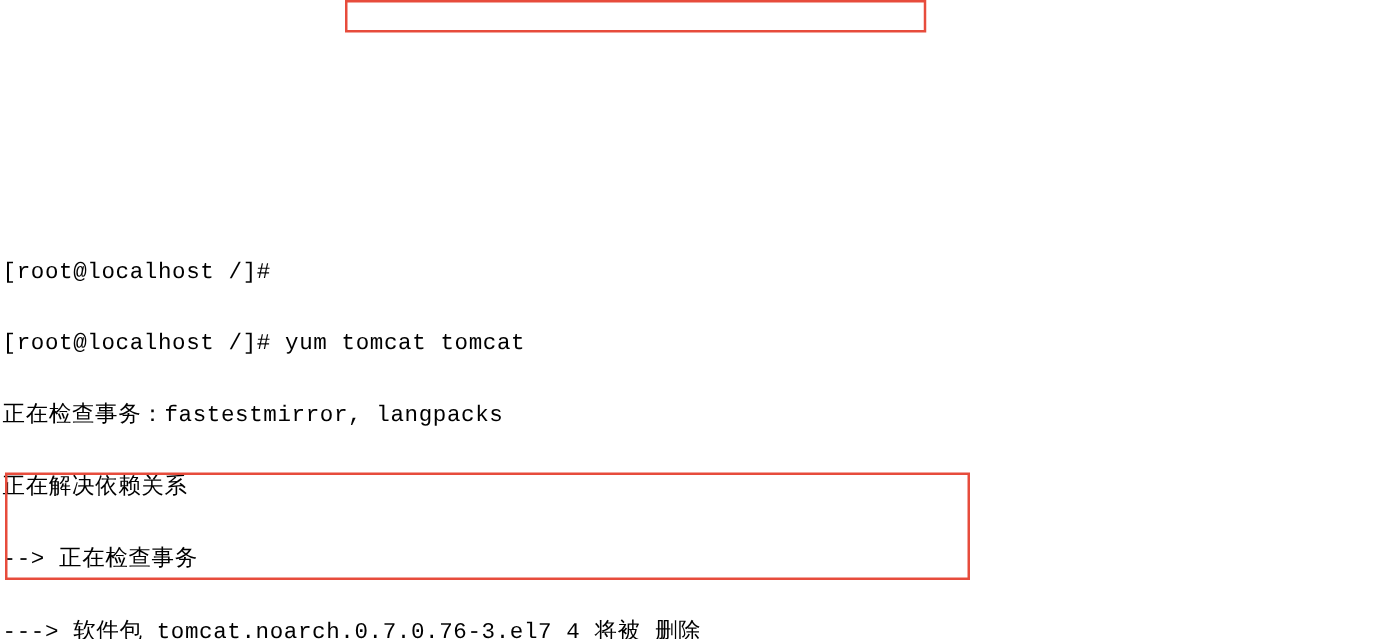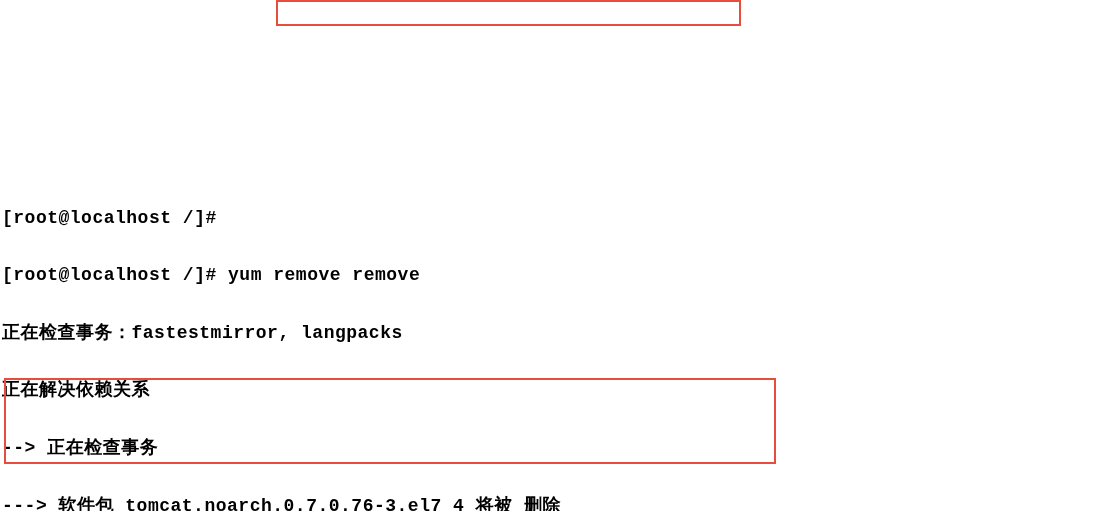--- a/index.html
+++ b/index.html
@@ -1,19 +1,18 @@
 <!DOCTYPE html>
 <html><head>
   <meta charset="utf-8">
   <style>
     * {
       margin: 0;
       padding: 0;
       box-sizing: border-box;
-      font-weight: bold;
     }
     body {
       font-family: "Courier New", "SimSun", monospace;
       font-size: 18px;
       line-height: 1.6;
       background: #ffffff;
       color: #000000;
       padding: 2px;
       white-space: pre;
       letter-spacing: 0.5px;
@@ -44,21 +43,21 @@
   </style>
 </head>
 <body>
 
 
 
 <div class="red-box-1"></div>
 <div class="red-box-2"></div>
 
 <span class="line">[root@localhost /]#</span>
-<span class="line"><span>[root@localhost /]# </span><span>yum remove remove</span></span>
+<span class="line"><span>[root@localhost /]# </span><span>yum tomcat tomcat</span></span>
 <span class="line">正在检查事务：fastestmirror, langpacks</span>
 <span class="line">正在解决依赖关系</span>
 <span class="line">--&gt; 正在检查事务</span>
 <span class="line">---&gt; 软件包 tomcat.noarch.0.7.0.76-3.el7_4 将被 删除</span>
 
 
 
 
 
 

